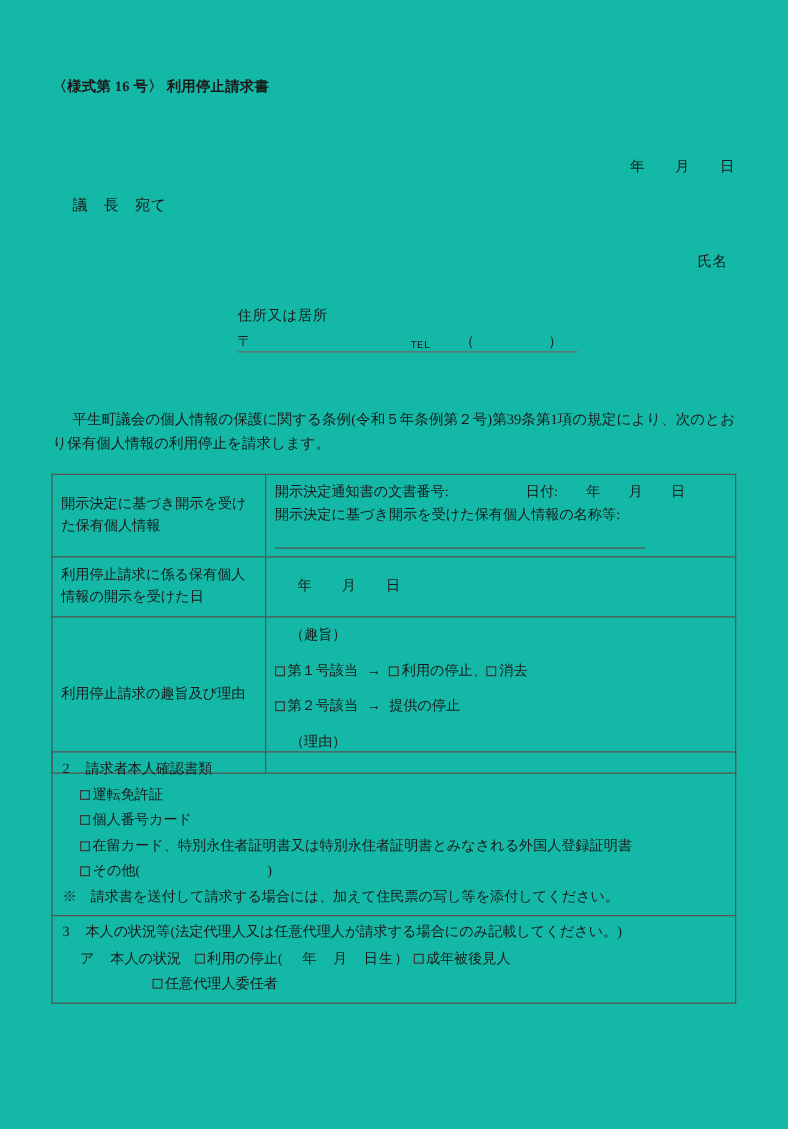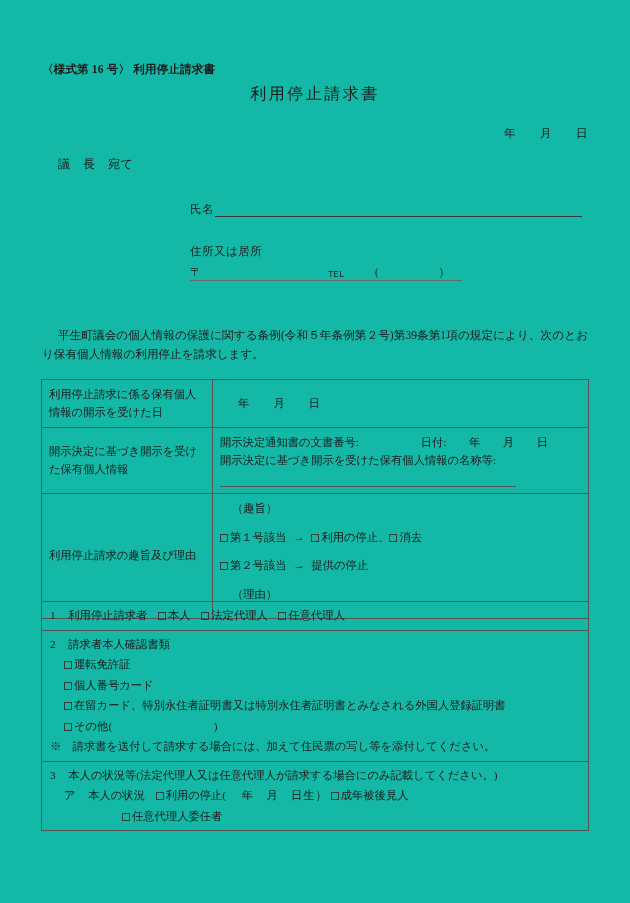--- a/index.html
+++ b/index.html
@@ -66,20 +66,21 @@
     font-size: 11.5px;
   }
   .furigana {
     letter-spacing: 0.3px;
     margin-bottom: 2px;
   }
   .name-row {
     display: flex;
     align-items: flex-end;
     white-space: nowrap;
+    flex-direction: column;
   }
   .name-label { letter-spacing: 0.5px; }
   .rule {
     flex: 1;
     border-bottom: 1px solid #3a3a3a;
     height: 13px;
     margin-left: 1px;
   }
   .addr-label {
     margin-top: 27px;
@@ -178,21 +179,20 @@
   .ind3 { padding-left: 72px; }
   .gap-birth { letter-spacing: 1px; }
 </style>
 </head>
 <body>
 
 <div class="page">
 
   <div class="form-no">〈様式第 16 号〉 利用停止請求書</div>
 
-  <div class="doc-title">利用停止請求書</div>
 
   <div class="date-line">年　　月　　日</div>
 
   <div class="addressee">議　長　宛て</div>
 
   <div class="applicant">
     <div class="name-row">
       <span class="name-label">氏名</span>
       <span class="rule"></span>
     </div>
@@ -204,35 +204,35 @@
       <span class="gap-b"></span>
       <span class="paren">（　　）</span>
     </div>
   </div>
 
   <div class="body-para">平生町議会の個人情報の保護に関する条例(令和５年条例第２号)第39条第1項の規定により、次のとおり保有個人情報の利用停止を請求します。</div>
 
   <table class="tbl" id="table-main">
     <tbody>
         <tr>
-      <td class="col-head mid">利用停止請求に係る保有個人情報の開示を受けた日</td>
-      <td class="mid">
-        <span class="date-blank">年　　月　　日</span>
-      </td>
-    </tr>
-    <tr>
       <td class="col-head mid">開示決定に基づき開示を受けた保有個人情報</td>
       <td>
         <div class="nowrap">
           <span>開示決定通知書の文書番号:</span>
           <span style="display:inline-block;width:56px"></span>
           <span>日付:　　年　　月　　日</span>
         </div>
         <div>開示決定に基づき開示を受けた保有個人情報の名称等:</div>
         <span class="sub-line"></span>
+      </td>
+    </tr>
+    <tr>
+      <td class="col-head mid">利用停止請求に係る保有個人情報の開示を受けた日</td>
+      <td class="mid">
+        <span class="date-blank">年　　月　　日</span>
       </td>
     </tr>
     <tr>
       <td class="col-head mid">利用停止請求の趣旨及び理由</td>
       <td class="purpose-cell">
         <div class="indent-1">（趣旨）</div>
         <div class="spaced nowrap">
           <span class="cb"></span><span>第１号該当</span>
           <span class="arrow">→</span>
           <span class="cb"></span><span>利用の停止、</span><span class="cb"></span><span>消去</span>
@@ -243,33 +243,20 @@
           <span>提供の停止</span>
         </div>
         <div class="spaced indent-1">（理由）</div>
       </td>
     </tr>
   </tbody>
     </table>
 
   <table class="tbl" id="table-lower">
     <tbody>
-        <tr>
-      <td>
-        <span class="nowrap">1</span>
-        <span style="display:inline-block;width:7px"></span>
-        <span>利用停止請求者</span>
-        <span style="display:inline-block;width:5px"></span>
-        <span class="cb"></span><span>本人</span>
-        <span style="display:inline-block;width:5px"></span>
-        <span class="cb"></span><span>法定代理人</span>
-        <span style="display:inline-block;width:5px"></span>
-        <span class="cb"></span><span>任意代理人</span>
-      </td>
-    </tr>
     <tr>
       <td>
         <div>
           <span>2</span>
           <span style="display:inline-block;width:7px"></span>
           <span>請求者本人確認書類</span>
         </div>
         <div class="ind line-2">
           <span class="cb"></span><span>運転免許証</span>
         </div>

